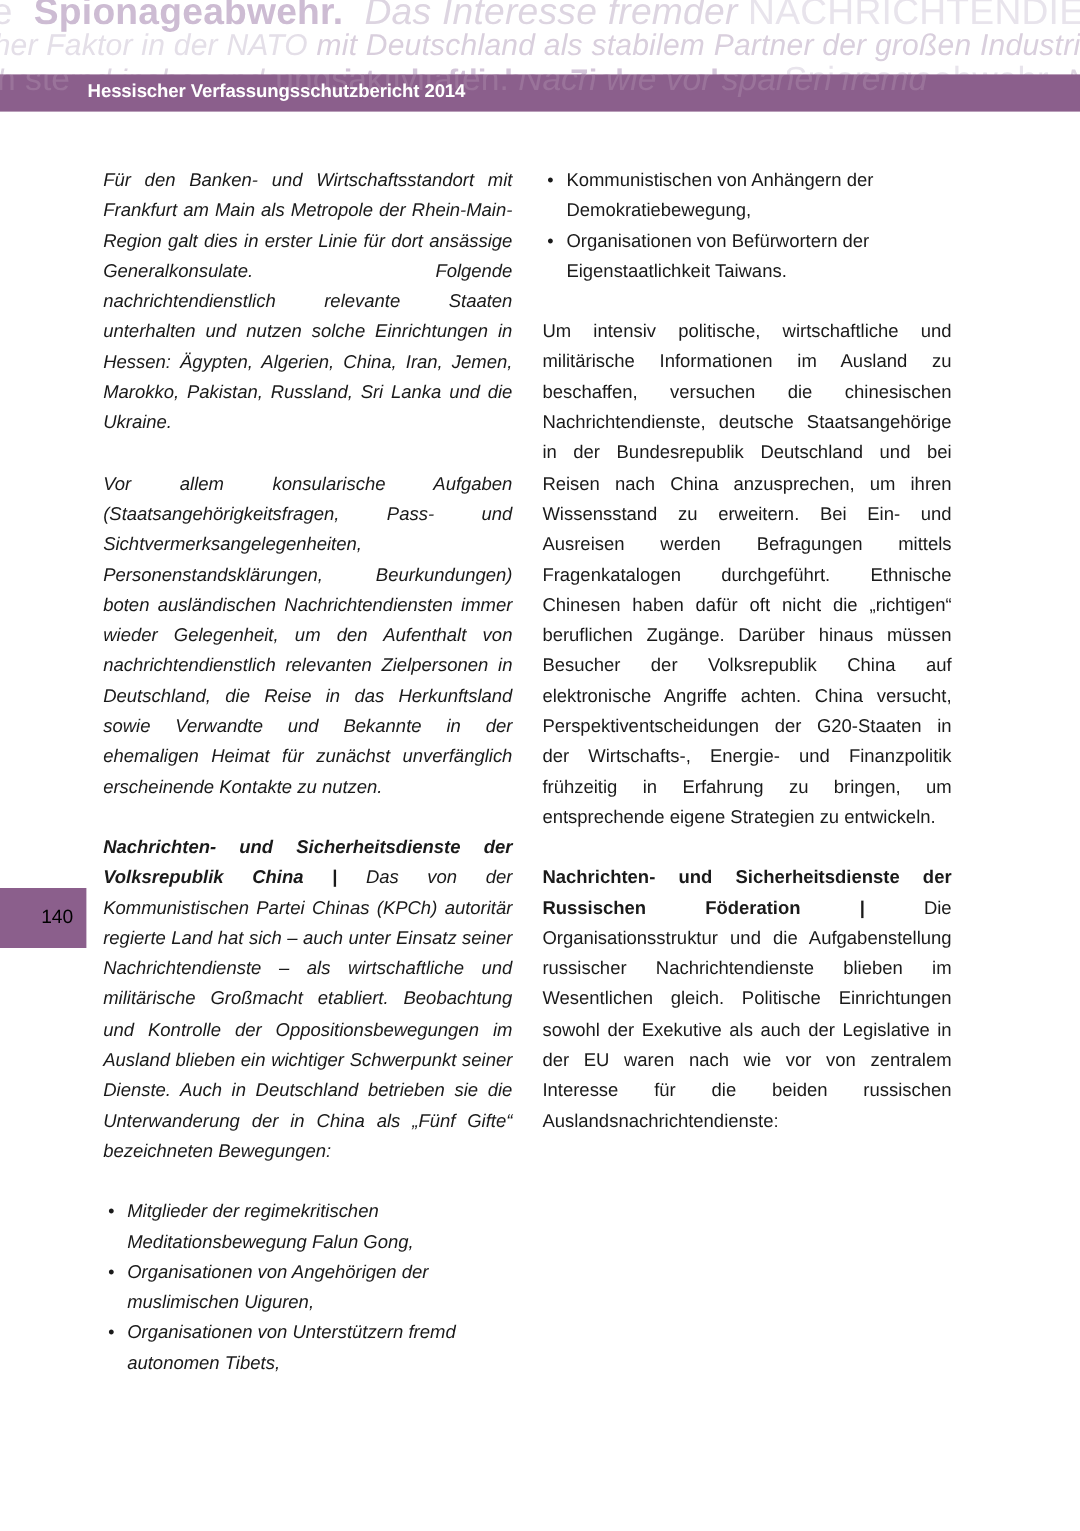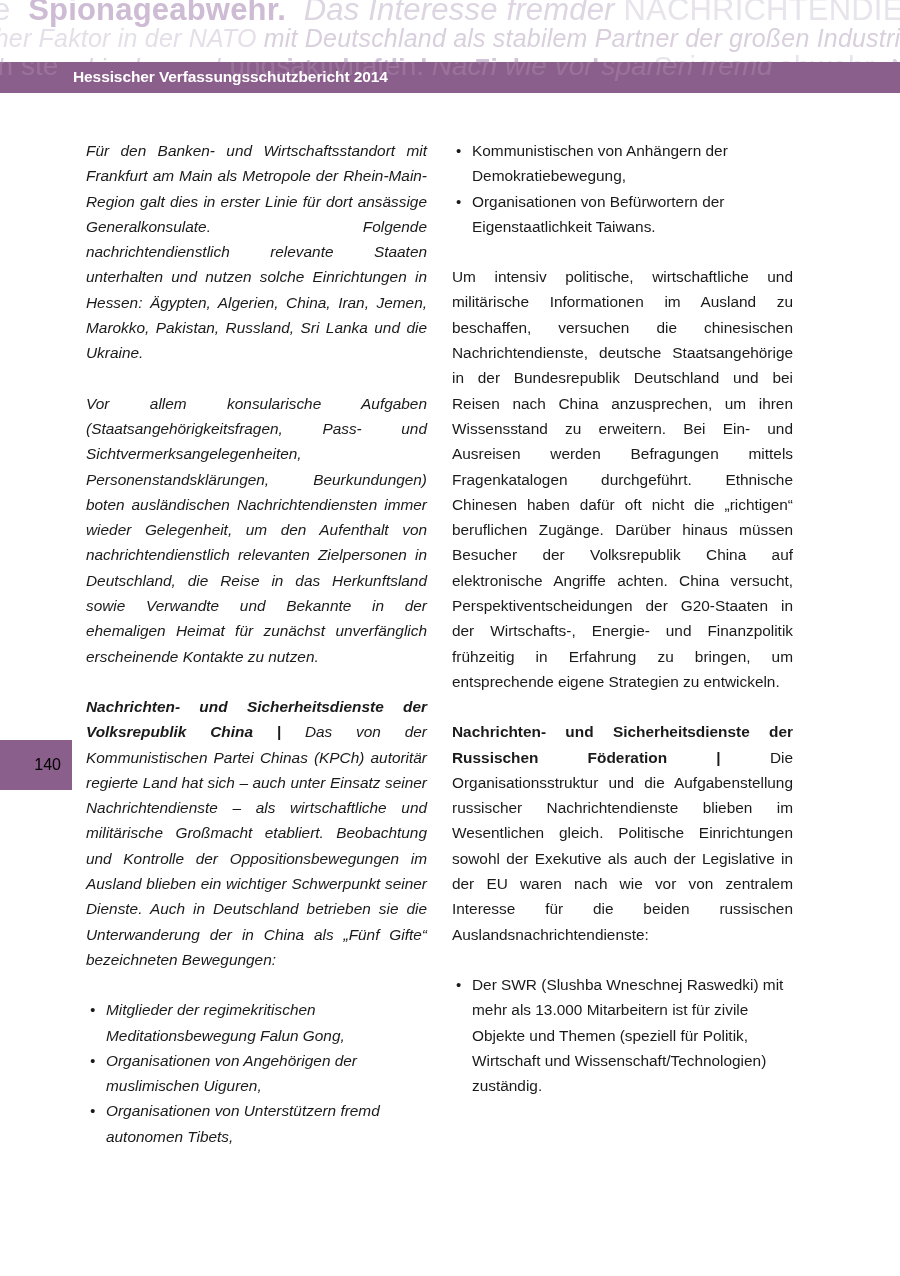--- a/index.html
+++ b/index.html
@@ -178,17 +178,14 @@
 
   <ul class="bullets">
     <li>Kommunistischen von Anhängern der Demokratiebewegung,</li>
     <li>Organisationen von Befürwortern der Eigenstaatlichkeit Taiwans.</li>
   </ul>
 
   <p class="para">Um intensiv politische, wirtschaftliche und militärische Informationen im Ausland zu beschaffen, versuchen die chinesischen Nachrichtendienste, deutsche Staatsangehörige in der Bundesrepublik Deutschland und bei Reisen nach China anzusprechen, um ihren Wissensstand zu erweitern. Bei Ein- und Ausreisen werden Befragungen mittels Fragenkatalogen durchgeführt. Ethnische Chinesen haben dafür oft nicht die „richtigen“ beruflichen Zugänge. Darüber hinaus müssen Besucher der Volksrepublik China auf elektronische Angriffe achten. China versucht, Perspektiventscheidungen der G20-Staaten in der Wirtschafts-, Energie- und Finanzpolitik frühzeitig in Erfahrung zu bringen, um entsprechende eigene Strategien zu entwickeln.</p>
 
   <p class="para"><b>Nachrichten- und Sicherheitsdienste der Russischen Föderation |</b><span> Die Organisationsstruktur und die Aufgabenstellung russischer Nachrichtendienste blieben im Wesentlichen gleich. Politische Einrichtungen sowohl der Exekutive als auch der Legislative in der EU waren nach wie vor von zentralem Interesse für die beiden russischen Auslandsnachrichtendienste:</span></p>
 
-  <ul class="bullets last">
-    <li>Der SWR (Slushba Wneschnej Raswedki) mit mehr als 13.000 Mitarbeitern ist für zivile Objekte und Themen (speziell für Politik, Wirtschaft und Wissenschaft/Technologien) zuständig.</li>
-  </ul>
 
 </div>
 
 </body></html>

